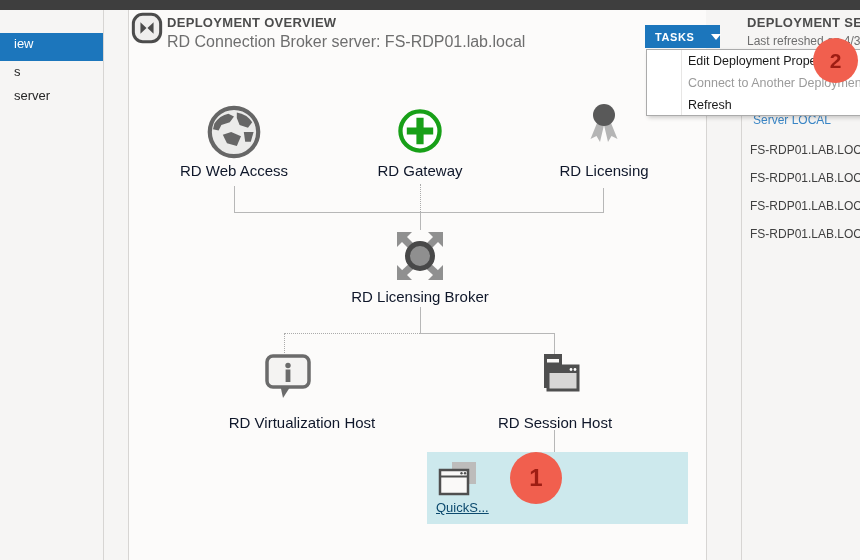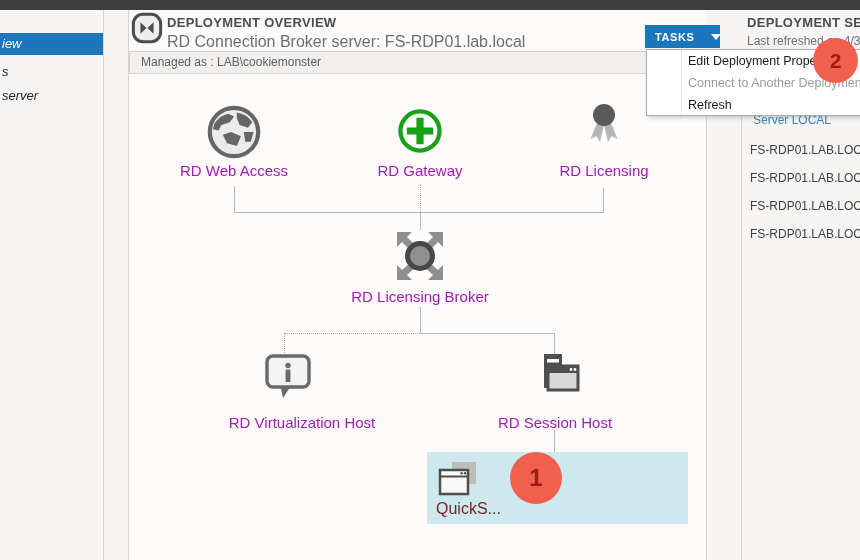--- a/index.html
+++ b/index.html
@@ -11,46 +11,46 @@
 
   .vline { position:absolute; width:1px; background:#d7d5d3; }
   .sep-103 { left:103px; top:10px; height:550px; }
   .sep-128 { left:128px; top:10px; height:550px; }
   .sep-706 { left:706px; top:51px; height:509px; }
   .sep-741 { left:741px; top:51px; height:509px; }
 
   .panel-bg { position:absolute; left:129px; top:10px; width:577px; height:550px; background:#fcfbfa; }
 
   
-  .nav-item { position:absolute; left:0; width:103px; height:22px; line-height:22px;
-              font-size:13px; color:#262626; padding-left:2px; white-space:nowrap; overflow:hidden; cursor:default;font-style:italic; }
+  .nav-item { position:absolute; left:0; width:103px; height:28px; line-height:22px;
+              font-size:13px; color:#262626; padding-left:14px; white-space:nowrap; overflow:hidden; cursor:default; }
   .nav-item.selected { background:#1c76bc; color:#ffffff; }
 
   
   .ov-icon { position:absolute; left:131px; top:12px; width:32px; height:32px; }
   .ov-title { position:absolute; left:167px; top:15px; font-size:13px; font-weight:bold;
               color:#4c4c4c; letter-spacing:.3px; white-space:nowrap; }
   .ov-sub { position:absolute; left:167px; top:33px; font-size:16px; color:#6e6e6e; white-space:nowrap; }
 
   .managed-bar { position:absolute; left:129px; top:51px; width:578px; height:23px;
                  background:#f1efee; border:1px solid #d4d2d0; font-size:12px; color:#5f5f5f;
                  line-height:21px; padding-left:11px; white-space:nowrap; }
 
   
   .c-sol-v { position:absolute; width:1px; background:#b7b7b7; }
   .c-sol-h { position:absolute; height:1px; background:#b7b7b7; }
   .c-dot-v { position:absolute; width:0; border-left:1px dotted #ababab; }
   .c-dot-h { position:absolute; height:0; border-top:1px dotted #ababab; }
 
-  .node-label { position:absolute; transform:translateX(-50%); font-size:15px; color:#a21caf; white-space:nowrap; }
+  .node-label { position:absolute; transform:translateX(-50%); font-size:15px; color:#0f172a; white-space:nowrap; }
   .node { position:absolute; cursor:default; }
 
   
   .coll-box { position:absolute; left:427px; top:452px; width:261px; height:72px; background:#cde9ed; }
-  .coll-label { position:absolute; left:436px; top:500px; font-size:16px; color:#7f1d1d; }
+  .coll-label { position:absolute; left:436px; top:500px; font-size:13px; color:#0c4a6e;text-decoration:underline; }
 
   
   .tasks-btn { position:absolute; left:645px; top:25px; width:75px; height:23px; background:#1c76bc;
                color:#fff; font-size:11px; font-weight:bold; letter-spacing:.6px; z-index:30;
                display:flex; align-items:center; padding-left:10px; cursor:pointer; }
   .tasks-arrow { width:0; height:0; border-left:5px solid transparent; border-right:5px solid transparent;
                  border-top:6px solid #ffffff; margin-left:17px; }
   .menu { position:absolute; left:646px; top:49px; width:226px; height:67px; background:#ffffff;
           border:1px solid #ababab; box-shadow:2px 2px 4px rgba(0,0,0,.18); z-index:40; }
   .menu-gutter { position:absolute; left:34px; top:0; width:1px; height:65px; background:#e7e6e5; }
@@ -91,21 +91,20 @@
 
   <div class="ov-icon">
     <svg width="32" height="32" viewBox="0 0 34 34">
       <rect x="2.5" y="2.5" width="29" height="29" rx="10" fill="#efeeed" stroke="#4c4c4c" stroke-width="3.2"></rect>
       <polygon points="10,11 16.5,17 10,23" fill="#4c4c4c"></polygon>
       <polygon points="24,11 17.5,17 24,23" fill="#4c4c4c"></polygon>
     </svg>
   </div>
   <div class="ov-title">DEPLOYMENT OVERVIEW</div>
   <div class="ov-sub">RD Connection Broker server: FS-RDP01.lab.local</div>
-  <div class="managed-bar">Managed as : LAB\cookiemonster</div>
 
   <div class="c-sol-v" style="left:234px; top:186px; height:26px;"></div>
   <div class="c-dot-v" style="left:420px; top:184px; height:28px;"></div>
   <div class="c-sol-v" style="left:603px; top:188px; height:24px;"></div>
   <div class="c-sol-h" style="left:234px; top:212px; width:370px;"></div>
   <div class="c-sol-v" style="left:420px; top:212px; height:18px;"></div>
 
   <div class="c-sol-v" style="left:420px; top:307px; height:26px;"></div>
   <div class="c-dot-h" style="left:284px; top:333px; width:136px;"></div>
   <div class="c-sol-h" style="left:420px; top:333px; width:134px;"></div>

